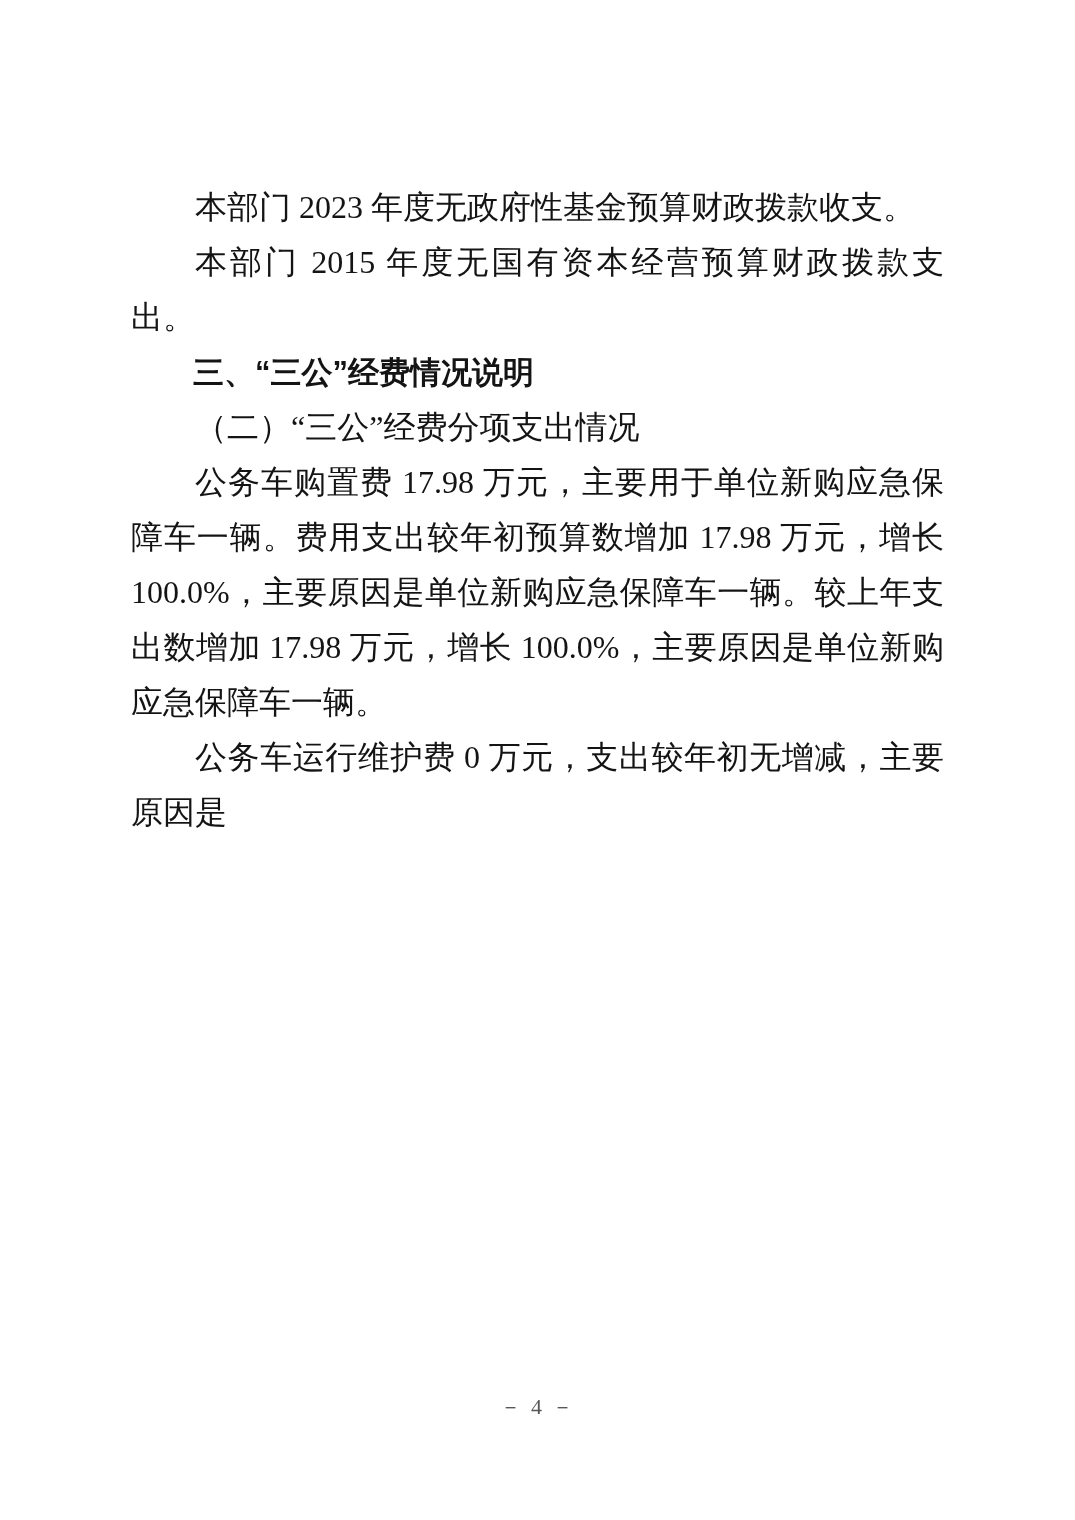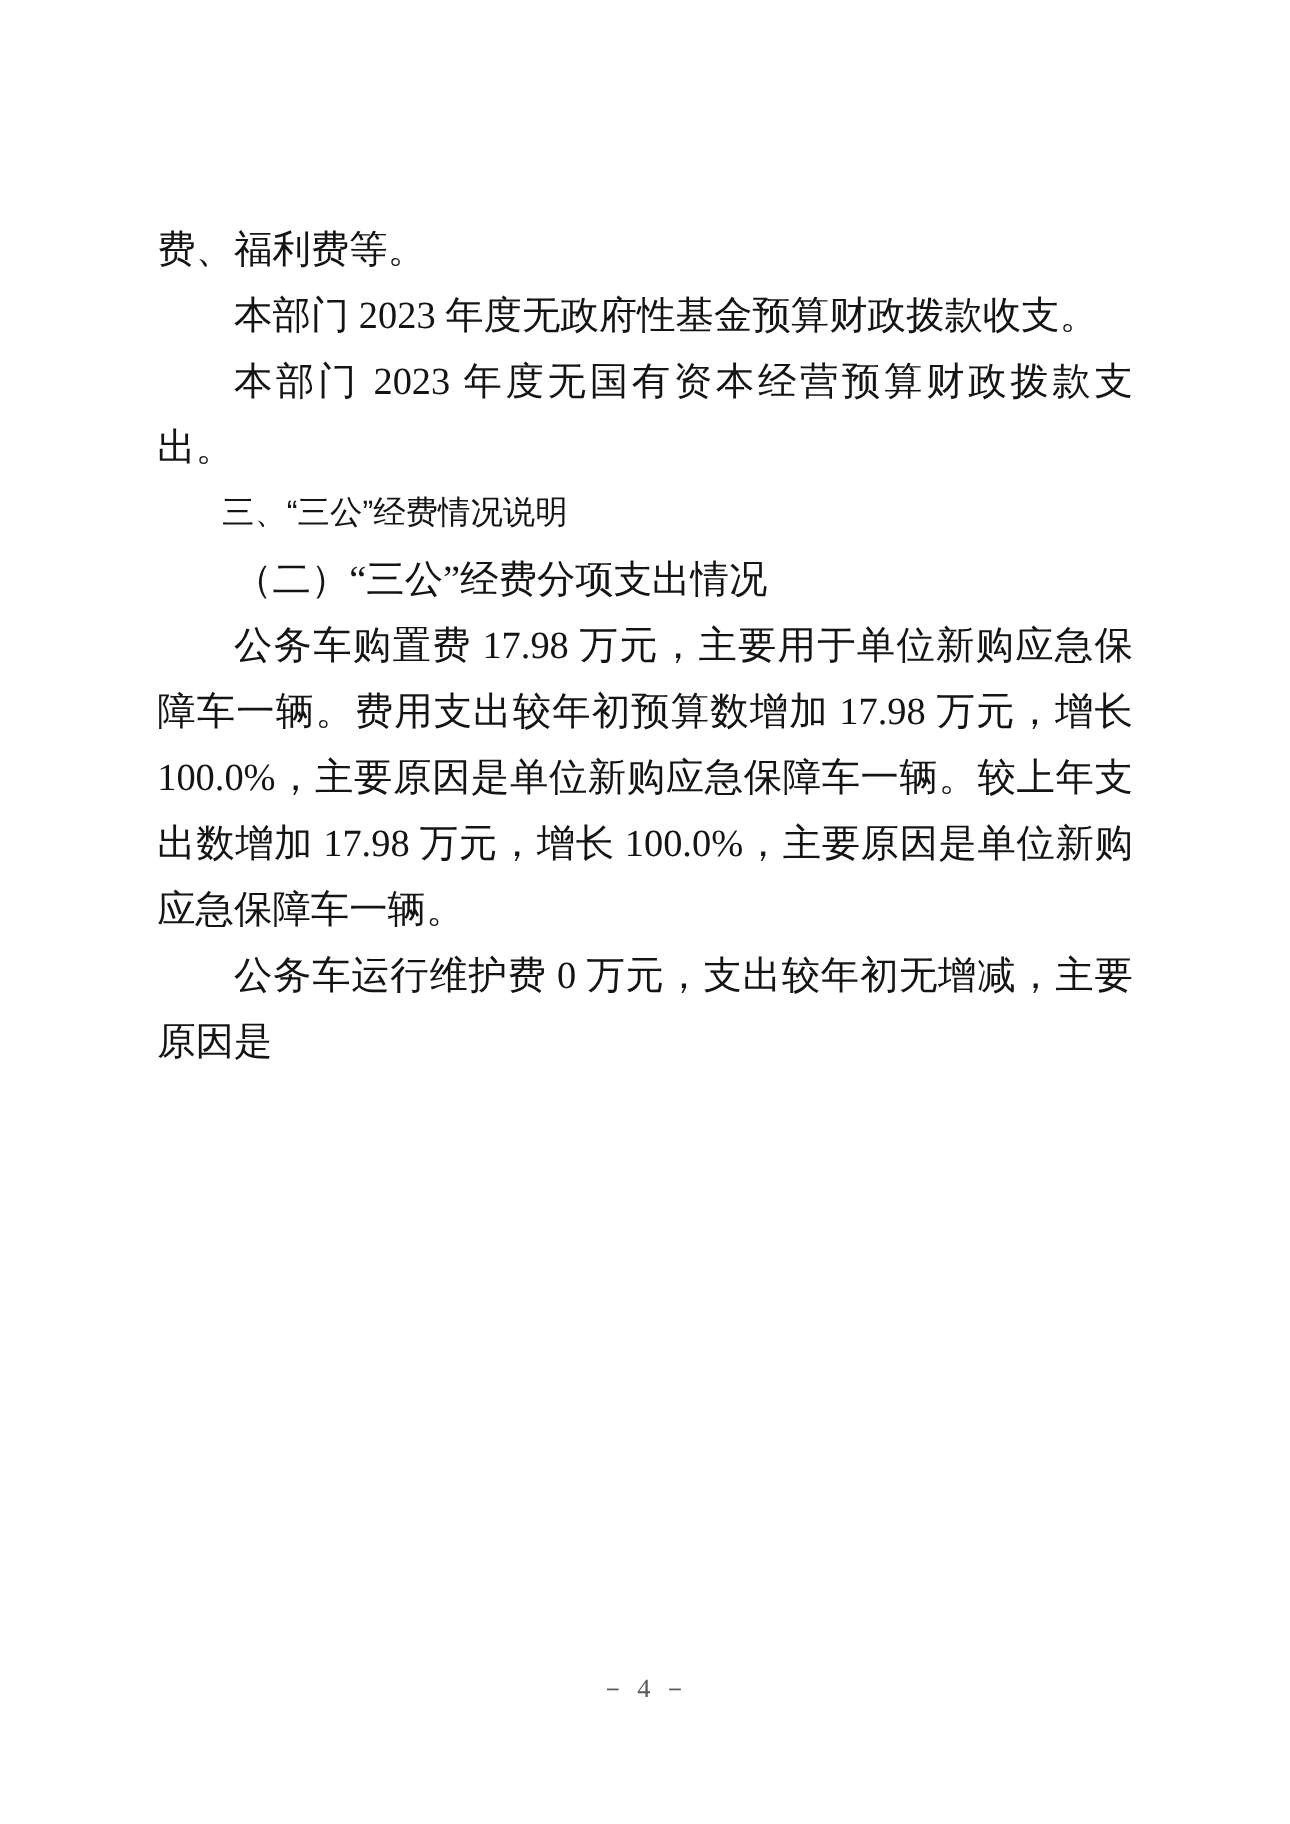--- a/index.html
+++ b/index.html
@@ -28,43 +28,42 @@
     line-height: 55px;
     text-align: justify;
     text-indent: 2em;
     word-break: break-all;
   }
   .para.no-indent {
     text-indent: 0;
   }
   .heading {
     font-family: "Liberation Sans", "DejaVu Sans", sans-serif;
-    font-weight: normal;
-    font-size: 27px;
+    font-weight: bold;
+    font-size: 31px;
     text-align: left;
   }
   .footer {
     position: absolute;
     top: 1392px;
     left: 0;
     width: 100%;
     text-align: center;
     font-size: 22px;
     line-height: 30px;
     color: #575757;
     letter-spacing: 2px;
   }
 </style>
 </head>
 <body>
 
 <div class="page">
   <div class="content">
-    <p class="para no-indent">费、福利费等。</p>
     <p class="para">本部门 2023 年度无政府性基金预算财政拨款收支。</p>
-    <p class="para">本部门 2023 年度无国有资本经营预算财政拨款支出。</p>
+    <p class="para">本部门 2015 年度无国有资本经营预算财政拨款支出。</p>
     <p class="para heading">三、“三公”经费情况说明</p>
     <p class="para">（二）“三公”经费分项支出情况</p>
     <p class="para">公务车购置费 17.98 万元，主要用于单位新购应急保障车一辆。费用支出较年初预算数增加 17.98 万元，增长 100.0%，主要原因是单位新购应急保障车一辆。较上年支出数增加 17.98 万元，增长 100.0%，主要原因是单位新购应急保障车一辆。</p>
     <p class="para">公务车运行维护费 0 万元，支出较年初无增减，主要原因是</p>
   </div>
   <div class="footer">－ 4 －</div>
 </div>
 
 </body></html>

